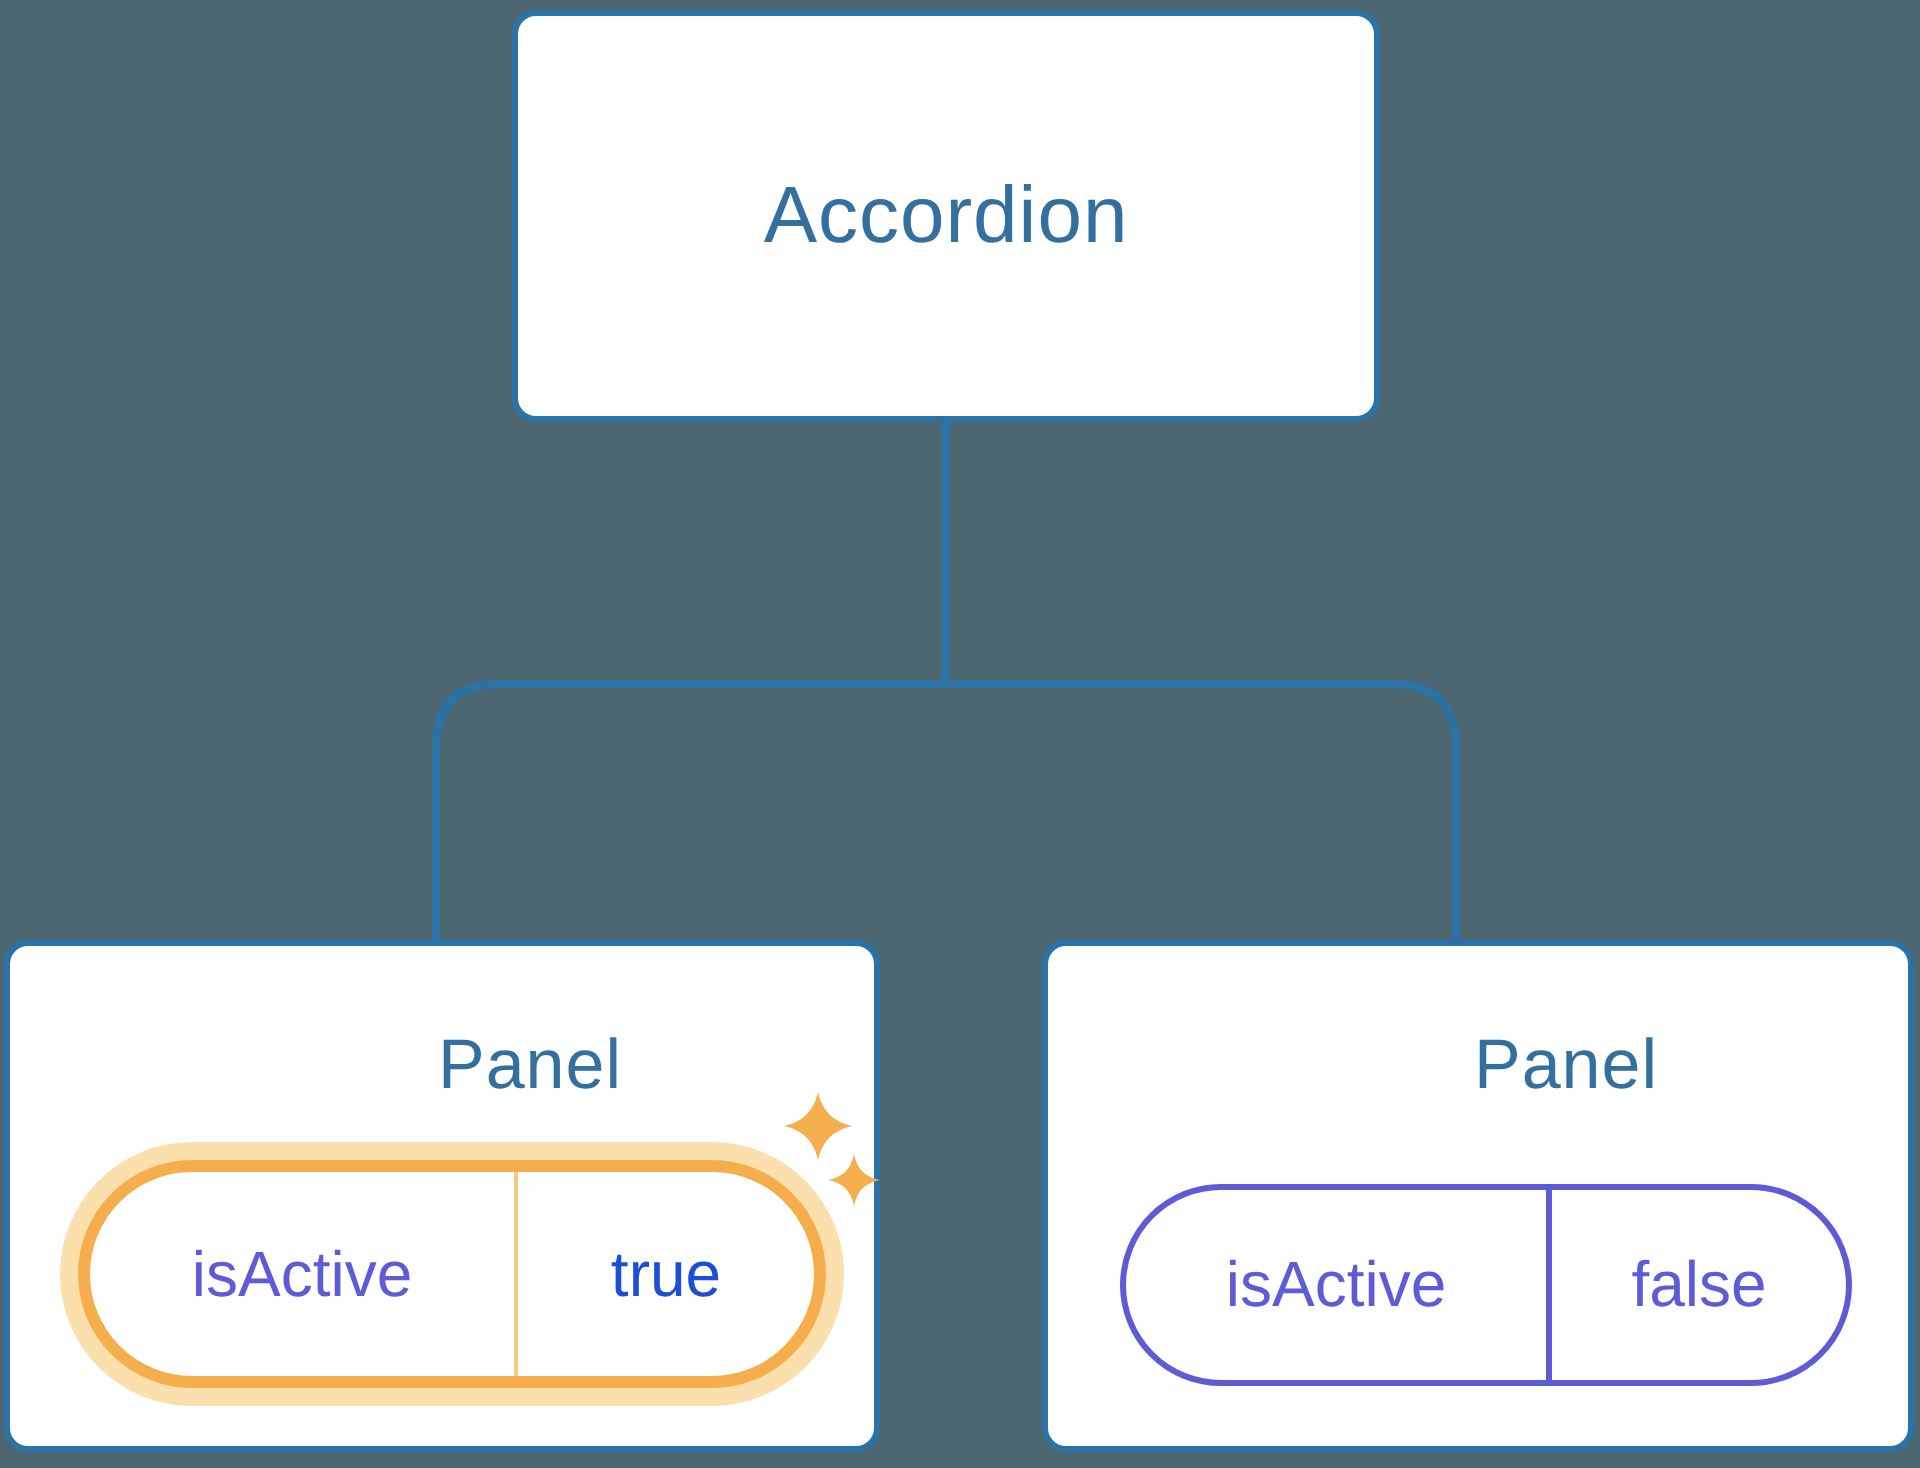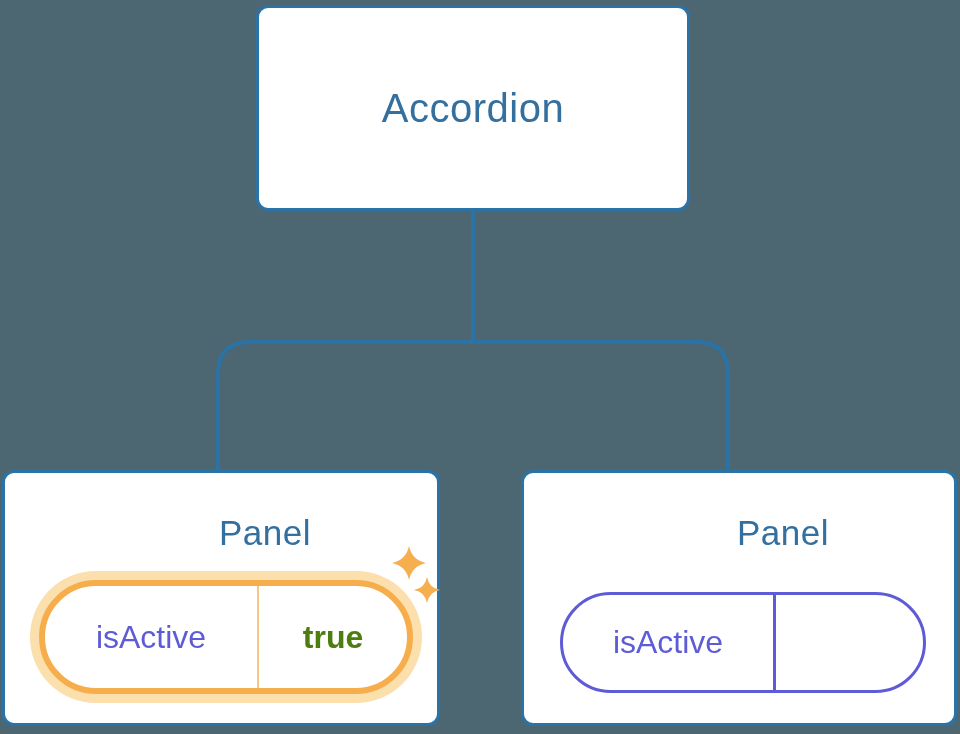--- a/index.html
+++ b/index.html
@@ -71,21 +71,21 @@
   .pill-inactive .cell-name{
     width:210px;
     border-right:3px solid #5E5BD7;
   }
   .cell{
     display:flex;align-items:center;justify-content:center;
     font-size:32px;
     color:#5E5BD7;
   }
   .cell-value{flex:1;}
-  .value-bold{font-weight:700;color:#4d7c0f;}
+  .value-bold{font-weight:400;color:#1d4ed8;}
   .sparkles{
     position:absolute;left:386px;top:542px;
     width:60px;height:66px;
     z-index:5;
   }
 </style>
 </head>
 <body>
 
 <div class="canvas">
@@ -109,16 +109,17 @@
 
   <svg class="sparkles" viewBox="0 0 60 66" fill="#F5AF4E">
     <path d="M23 4 Q26 18 40 21 Q26 24 23 38 Q20 24 6 21 Q20 18 23 4 Z"></path>
     <path d="M41 35 Q43 46 54 48 Q43 50 41 61 Q39 50 28 48 Q39 46 41 35 Z"></path>
   </svg>
 
   <div class="node panel-node-right">
     <div class="panel-title">Panel</div>
     <div class="pill pill-inactive">
       <div class="cell cell-name">isActive</div>
+      <div class="cell cell-value">false</div>
     </div>
   </div>
 
 </div>
 
 </body></html>

